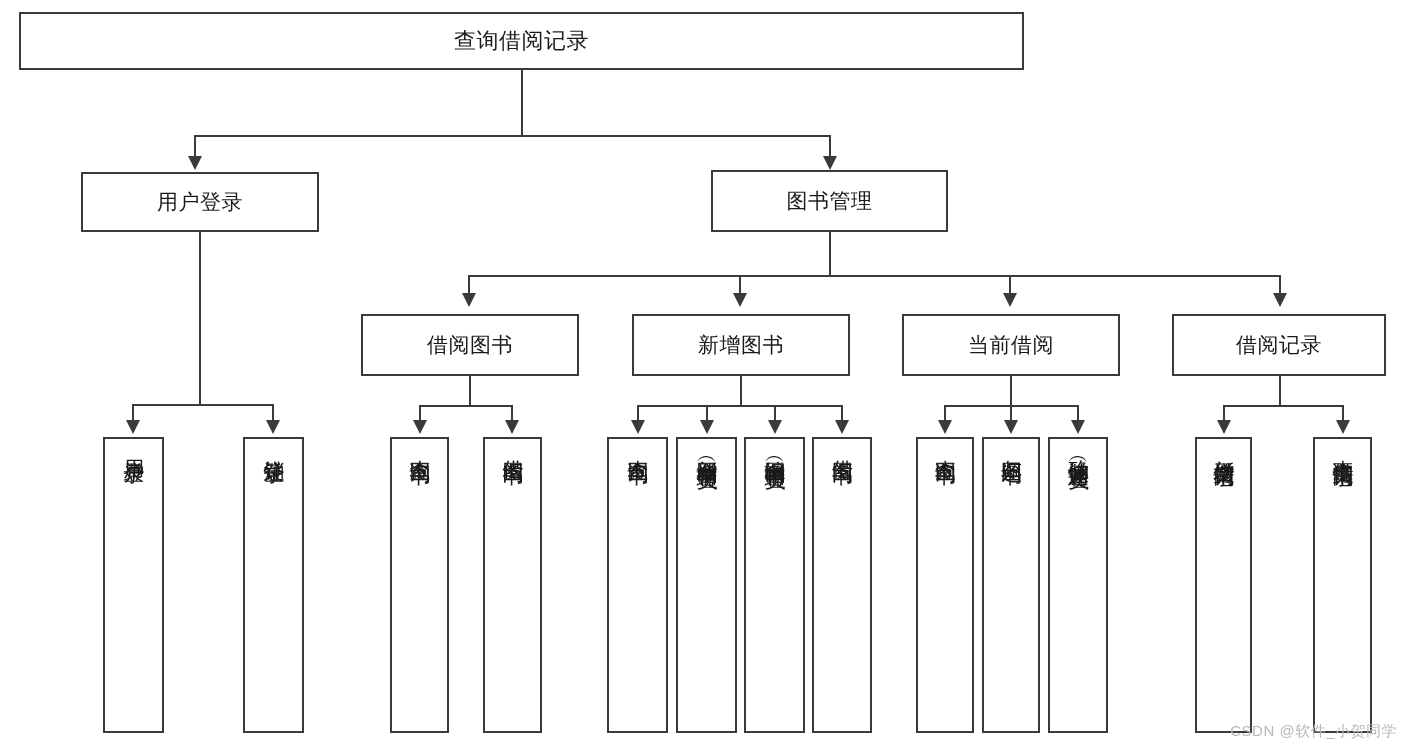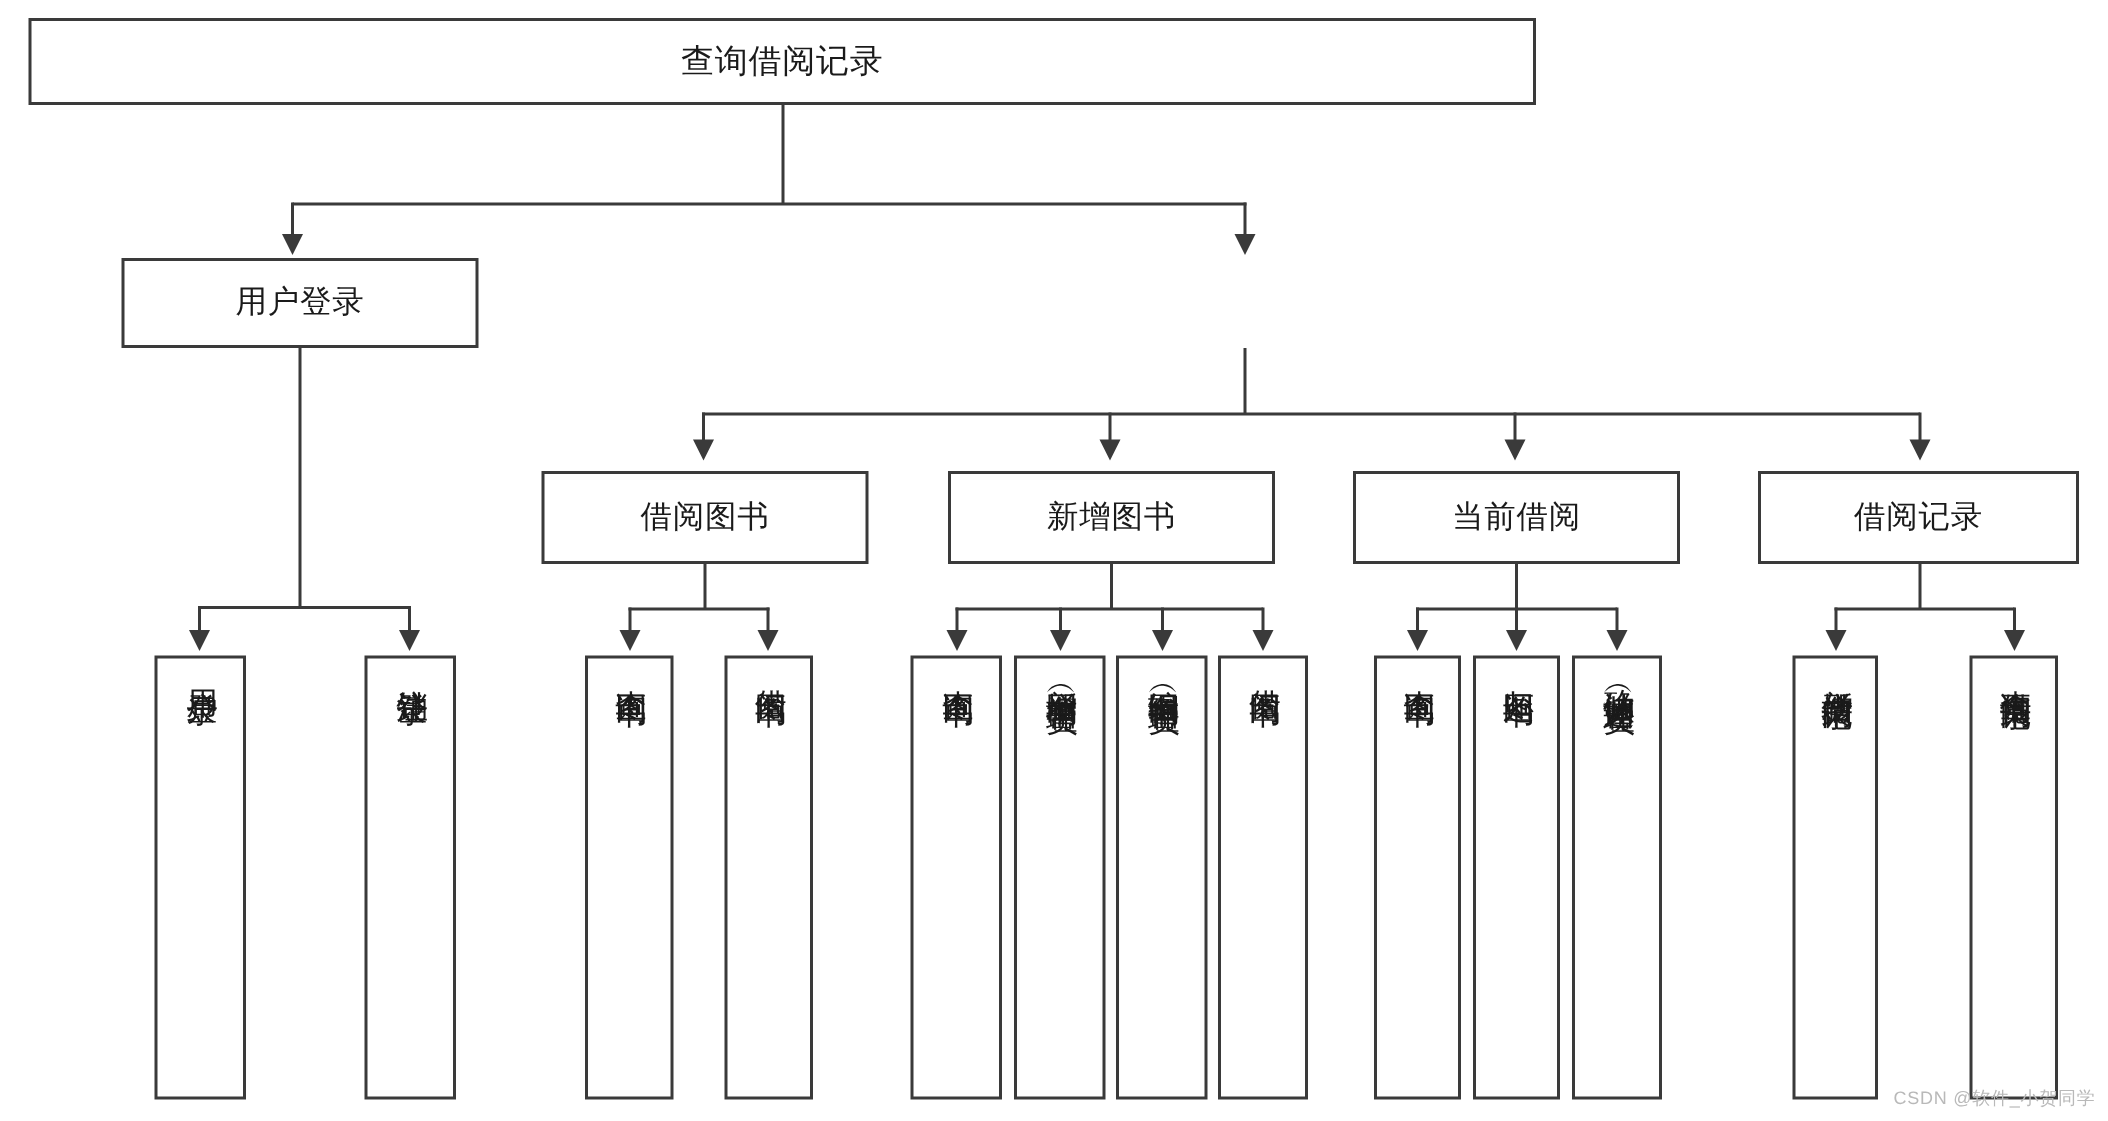--- a/index.html
+++ b/index.html
@@ -65,21 +65,21 @@
     width: 0;
     height: 0;
     border-left: 7px solid transparent;
     border-right: 7px solid transparent;
     border-top: 14px solid #3a3a3a;
   }
   #watermark {
     position: absolute;
     right: 8px;
     bottom: 6px;
-    font-size: 12px;
+    font-size: 15px;
     color: #b9b9b9;
     white-space: nowrap;
     letter-spacing: 0.5px;
   }
 </style>
 </head>
 <body>
 
 <div id="canvas">
 
@@ -89,20 +89,23 @@
 
   <div class="ln v" style="left:521px; top:70px; height:66px;"></div>
   <div class="ln h" style="left:195px; top:135px; width:636px;"></div>
   <div class="ln v" style="left:194px; top:135px; height:23px;"></div>
   <div class="arrow" style="left:188px; top:156px;"></div>
   <div class="ln v" style="left:829px; top:135px; height:23px;"></div>
   <div class="arrow" style="left:823px; top:156px;"></div>
 
   <div class="node h-node" style="left:81px; top:172px; width:238px; height:60px;">
     <span class="lbl">用户登录</span>
+  </div>
+  <div class="node h-node" style="left:711px; top:170px; width:237px; height:62px;">
+    <span class="lbl">图书管理</span>
   </div>
 
   <div class="ln v" style="left:199px; top:232px; height:173px;"></div>
   <div class="ln h" style="left:133px; top:404px; width:140px;"></div>
   <div class="ln v" style="left:132px; top:404px; height:18px;"></div>
   <div class="arrow" style="left:126px; top:420px;"></div>
   <div class="ln v" style="left:272px; top:404px; height:18px;"></div>
   <div class="arrow" style="left:266px; top:420px;"></div>
 
   <div class="ln v" style="left:829px; top:232px; height:44px;"></div>

